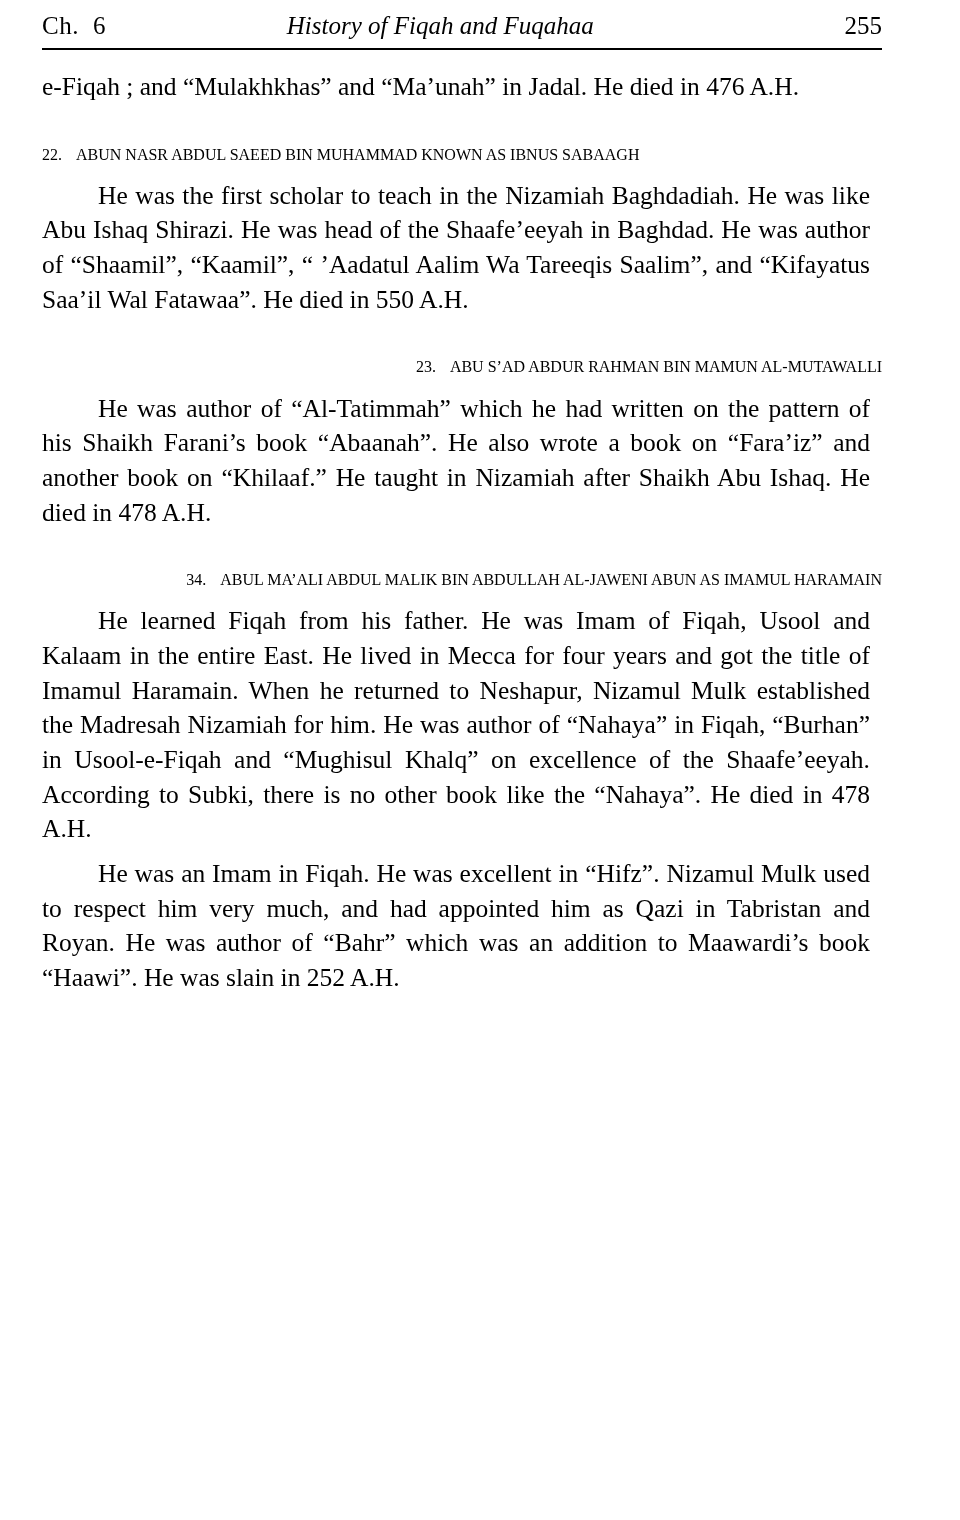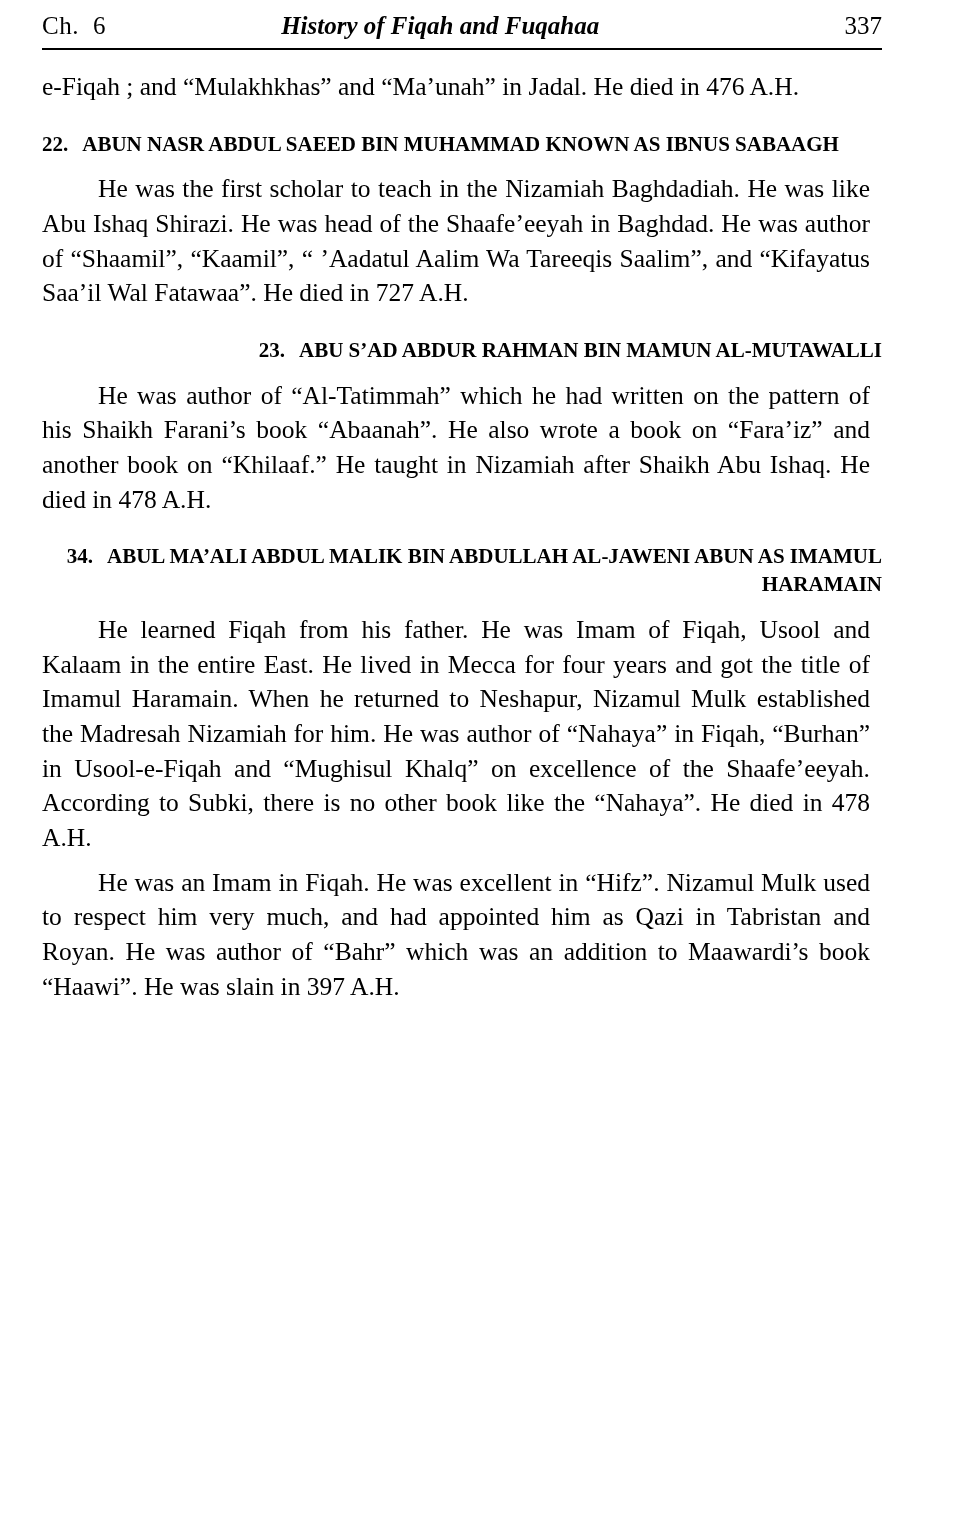--- a/index.html
+++ b/index.html
@@ -31,81 +31,80 @@
   }
   .header .ch {
     font-family: "Liberation Serif", serif;
     letter-spacing: 0.5px;
   }
   .header .ch .num { margin-left: 14px; }
   .header .title {
     font-style: italic;
     font-size: 25px;
     margin-left: -70px;
-    font-weight: bold;
   }
   .header .pageno {
     font-size: 25px;
   }
   .rule {
     border: none;
     border-top: 2.2px solid #000;
     margin: 6px 0 20px 0;
   }
   
   p.body {
     font-size: 25.5px;
     line-height: 1.36;
     text-align: justify;
     text-justify: inter-word;
     margin: 0 12px 10px 0;
   }
   p.indent { text-indent: 56px; }
   h2.entry {
-    font-size: 21px;
-    font-weight: bold;
+    font-size: 16px;
+    font-weight: normal;
     line-height: 1.32;
-    margin: 26px 0 14px 0;
+    margin: 39px 0 14px 0;
     text-align: justify;
     text-justify: inter-word;
   }
   h2.entry.hang {
     padding-left: 56px;
     text-indent: -56px;
     text-align: right;
   }
   h2.entry .num { margin-right: 14px; }
 </style>
 </head>
 <body>
 
 <div class="page">
 
   <div class="header">
     <div class="ch">
       <span>Ch.</span><span class="num">6</span>
     </div>
     <div class="title">History of Fiqah and Fuqahaa</div>
-    <div class="pageno">337</div>
+    <div class="pageno">255</div>
   </div>
 
   <hr class="rule">
 
   <p class="body">e-Fiqah ; and “Mulakhkhas” and “Ma’unah” in Jadal. He died in 476 A.H.</p>
 
   <h2 class="entry">
     <span class="num">22.</span><span>ABUN NASR ABDUL SAEED BIN MUHAMMAD KNOWN AS IBNUS SABAAGH</span>
   </h2>
-  <p class="body indent">He was the first scholar to teach in the Nizamiah Baghdadiah. He was like Abu Ishaq Shirazi. He was head of the Shaafe’eeyah in Baghdad. He was author of “Shaamil”, “Kaamil”, “ ’Aadatul Aalim Wa Tareeqis Saalim”, and “Kifayatus Saa’il Wal Fatawaa”. He died in 727 A.H.</p>
+  <p class="body indent">He was the first scholar to teach in the Nizamiah Baghdadiah. He was like Abu Ishaq Shirazi. He was head of the Shaafe’eeyah in Baghdad. He was author of “Shaamil”, “Kaamil”, “ ’Aadatul Aalim Wa Tareeqis Saalim”, and “Kifayatus Saa’il Wal Fatawaa”. He died in 550 A.H.</p>
 
   <h2 class="entry hang">
     <span class="num">23.</span><span>ABU S’AD ABDUR RAHMAN BIN MAMUN AL-MUTAWALLI</span>
   </h2>
   <p class="body indent">He was author of “Al-Tatimmah” which he had written on the pattern of his Shaikh Farani’s book “Abaanah”. He also wrote a book on “Fara’iz” and another book on “Khilaaf.” He taught in Nizamiah after Shaikh Abu Ishaq. He died in 478 A.H.</p>
 
   <h2 class="entry hang">
     <span class="num">34.</span><span>ABUL MA’ALI ABDUL MALIK BIN ABDULLAH AL-JAWENI ABUN AS IMAMUL HARAMAIN</span>
   </h2>
   <p class="body indent">He learned Fiqah from his father. He was Imam of Fiqah, Usool and Kalaam in the entire East. He lived in Mecca for four years and got the title of Imamul Haramain. When he returned to Neshapur, Nizamul Mulk established the Madresah Nizamiah for him. He was author of “Nahaya” in Fiqah, “Burhan” in Usool-e-Fiqah and “Mughisul Khalq” on excellence of the Shaafe’eeyah. According to Subki, there is no other book like the “Nahaya”. He died in 478 A.H.</p>
 
-  <p class="body indent">He was an Imam in Fiqah. He was excellent in “Hifz”. Nizamul Mulk used to respect him very much, and had appointed him as Qazi in Tabristan and Royan. He was  author of “Bahr” which was an addition to Maawardi’s book “Haawi”. He was slain in 397 A.H.</p>
+  <p class="body indent">He was an Imam in Fiqah. He was excellent in “Hifz”. Nizamul Mulk used to respect him very much, and had appointed him as Qazi in Tabristan and Royan. He was  author of “Bahr” which was an addition to Maawardi’s book “Haawi”. He was slain in 252 A.H.</p>
 
 </div>
 
 </body></html>

